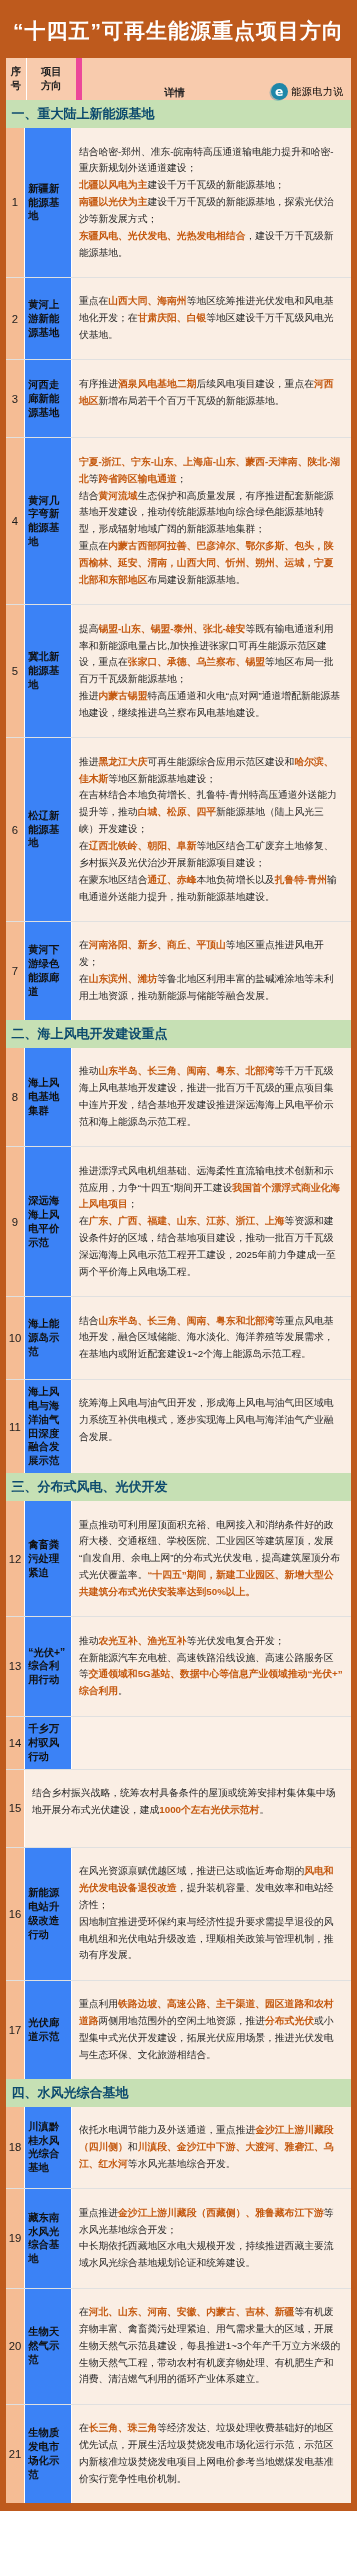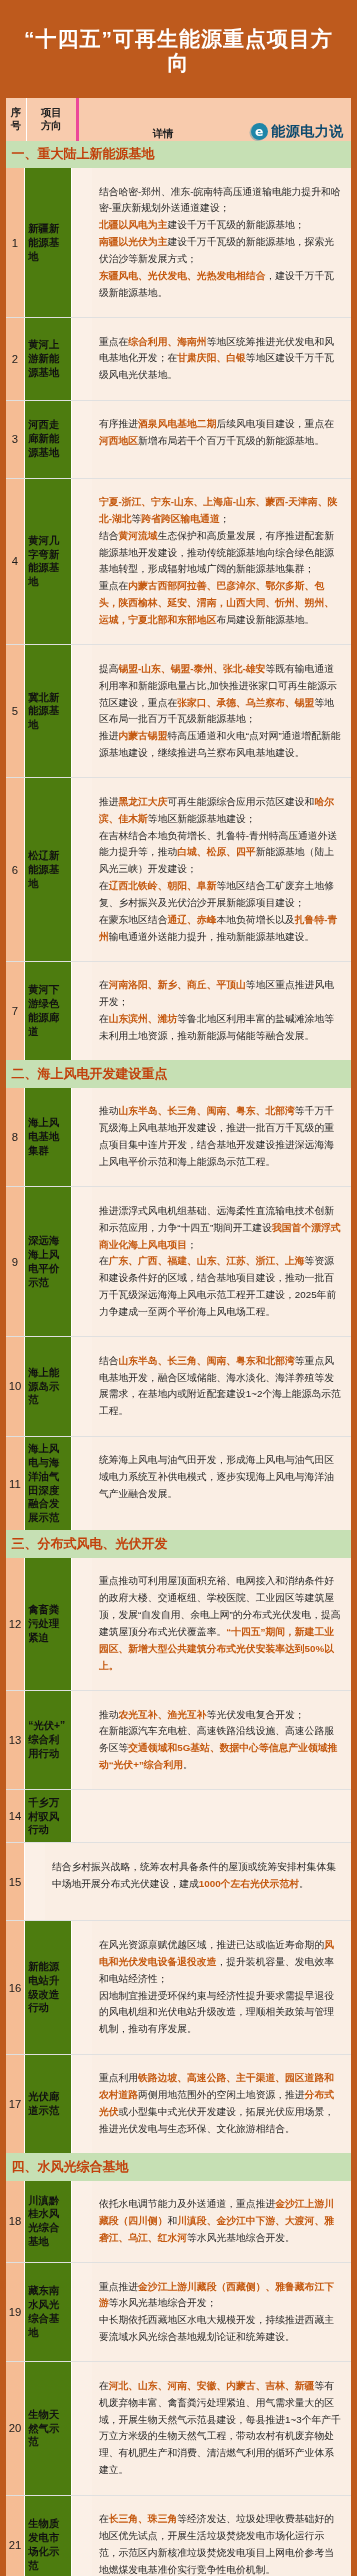--- a/index.html
+++ b/index.html
@@ -1,39 +1,39 @@
 <!DOCTYPE html>
 <html lang="zh" style="font-size:8.2px"><head>
 <meta charset="utf-8">
 <title>“十四五”可再生能源重点项目方向</title>
 <style>
   html,body{margin:0;padding:0;background:#ffffff;}
   body{width:357px;font-family:"Liberation Sans","DejaVu Sans",sans-serif;-webkit-font-smoothing:antialiased;}
   .frame{box-sizing:border-box;width:357px;background:#BE5A1D;padding:5.2px 6.2px 8.2px 6.2px;}
   .banner{padding:13.4px 3.1px 15.5px 3.1px;text-align:center;}
-  .banner h1{margin:8px;color:#ffffff;font-size:21px;font-weight:800;letter-spacing:1px;line-height:1.15;}
+  .banner h1{margin:0;color:#ffffff;font-size:21px;font-weight:800;letter-spacing:1px;line-height:1.15;}
   .inner{background:#FBF0E7;}
   
   .thead{display:flex;align-items:stretch;background:#F8CBAD;}
   .th{display:flex;align-items:center;justify-content:center;color:#222222;font-weight:800;font-size:10.3px;white-space:pre-line;text-align:center;line-height:1.35;}
   .th-no{width:17.5px;border-right:1px solid #ffffff;padding:7.2px 1px;}
-  .th-proj{width:47px;border-right:3px solid #ec4899;padding:7.2px 1px;font-family:Liberation Serif, serif;}
+  .th-proj{width:47px;border-right:6px solid #ec4899;padding:7.2px 1px;font-family:Liberation Serif, serif;}
   .th-detail{flex:1;justify-content:center;}
   .th-wrap{flex:1;display:flex;align-items:flex-end;}
   .logo{display:flex;align-items:center;gap:3.1px;padding:0 7.2px 0 3.1px;}
   .logo-icon{display:inline-flex;align-items:center;justify-content:center;width:17.5px;height:17.5px;border-radius:50%;background:#1F86A8;color:#ffffff;font-weight:800;font-size:12.4px;font-family:"DejaVu Sans",sans-serif;box-shadow:-1.5px 1px 0 0 rgba(31,134,168,.35);}
-  .logo-text{color:#0c4a6e;font-weight:700;font-size:14px;letter-spacing:0.5px;}
+  .logo-text{color:#000000;font-weight:400;font-size:10px;letter-spacing:0.5px;}
   
-  .section-bar{background:#C6E0B4;color:#c2410c;font-weight:800;font-size:13px;padding:5.7px 5.2px 5.7px 5.2px;line-height:1.25;}
+  .section-bar{background:#C6E0B4;color:#0c4a6e;font-weight:800;font-size:13px;padding:5.7px 5.2px 5.7px 5.2px;line-height:1.25;}
   
   .row{display:flex;align-items:stretch;}
   .row + .row{border-top:1px solid #E0E0E0;}
   .cell-no{width:17.5px;background:#F5BC94;border-right:1px solid #ffffff;display:flex;align-items:center;justify-content:center;font-size:11.3px;color:#1d1d1d;}
-  .cell-proj{width:47px;background:#4d7c0f;border-right:1px solid #ffffff;display:flex;align-items:center;padding:5.2px 2.1px 5.2px 3.6px;box-sizing:border-box;font-weight:800;font-size:10.3px;color:#111111;line-height:1.35;}
-  .cell-det{flex:1;background:#FAEEE4;padding:15.5px 8.2px 15.5px 7.2px;box-sizing:border-box;display:flex;flex-direction:column;justify-content:space-between;min-height:77px;margin-left:20px;}
+  .cell-proj{width:47px;background:#3b82f6;border-right:1px solid #ffffff;display:flex;align-items:center;padding:5.2px 2.1px 5.2px 3.6px;box-sizing:border-box;font-weight:800;font-size:10.3px;color:#111111;line-height:1.35;}
+  .cell-det{flex:1;background:#FAEEE4;padding:15.5px 8.2px 15.5px 7.2px;box-sizing:border-box;display:flex;flex-direction:column;justify-content:space-between;min-height:77px;}
   .cell-det p{margin:0;font-size:9.8px;color:#262626;line-height:1.72;}
   .hl{color:#C55A11;font-weight:800;}
 </style>
 </head>
 <body>
 
 <div class="frame">
   <div class="banner">
     <h1>“十四五”可再生能源重点项目方向</h1>
   </div>
@@ -60,21 +60,21 @@
             <p>结合哈密-郑州、准东-皖南特高压通道输电能力提升和哈密-重庆新规划外送通道建设；</p>
             <p><b class="hl">北疆以风电为主</b>建设千万千瓦级的新能源基地；</p>
             <p><b class="hl">南疆以光伏为主</b>建设千万千瓦级的新能源基地，探索光伏治沙等新发展方式；</p>
             <p><b class="hl">东疆风电、光伏发电、光热发电相结合</b>，建设千万千瓦级新能源基地。</p>
           </div>
         </div>
         <div class="row">
           <div class="cell-no">2</div>
           <div class="cell-proj">黄河上游新能源基地</div>
           <div class="cell-det">
-            <p>重点在<b class="hl">综合利用、海南州</b>等地区统筹推进光伏发电和风电基地化开发；在<b class="hl">甘肃庆阳、白银</b>等地区建设千万千瓦级风电光伏基地。</p>
+            <p>重点在<b class="hl">山西大同、海南州</b>等地区统筹推进光伏发电和风电基地化开发；在<b class="hl">甘肃庆阳、白银</b>等地区建设千万千瓦级风电光伏基地。</p>
           </div>
         </div>
         <div class="row">
           <div class="cell-no">3</div>
           <div class="cell-proj">河西走廊新能源基地</div>
           <div class="cell-det">
             <p>有序推进<b class="hl">酒泉风电基地二期</b>后续风电项目建设，重点在<b class="hl">河西地区</b>新增布局若干个百万千瓦级的新能源基地。</p>
           </div>
         </div>
         <div class="row">

